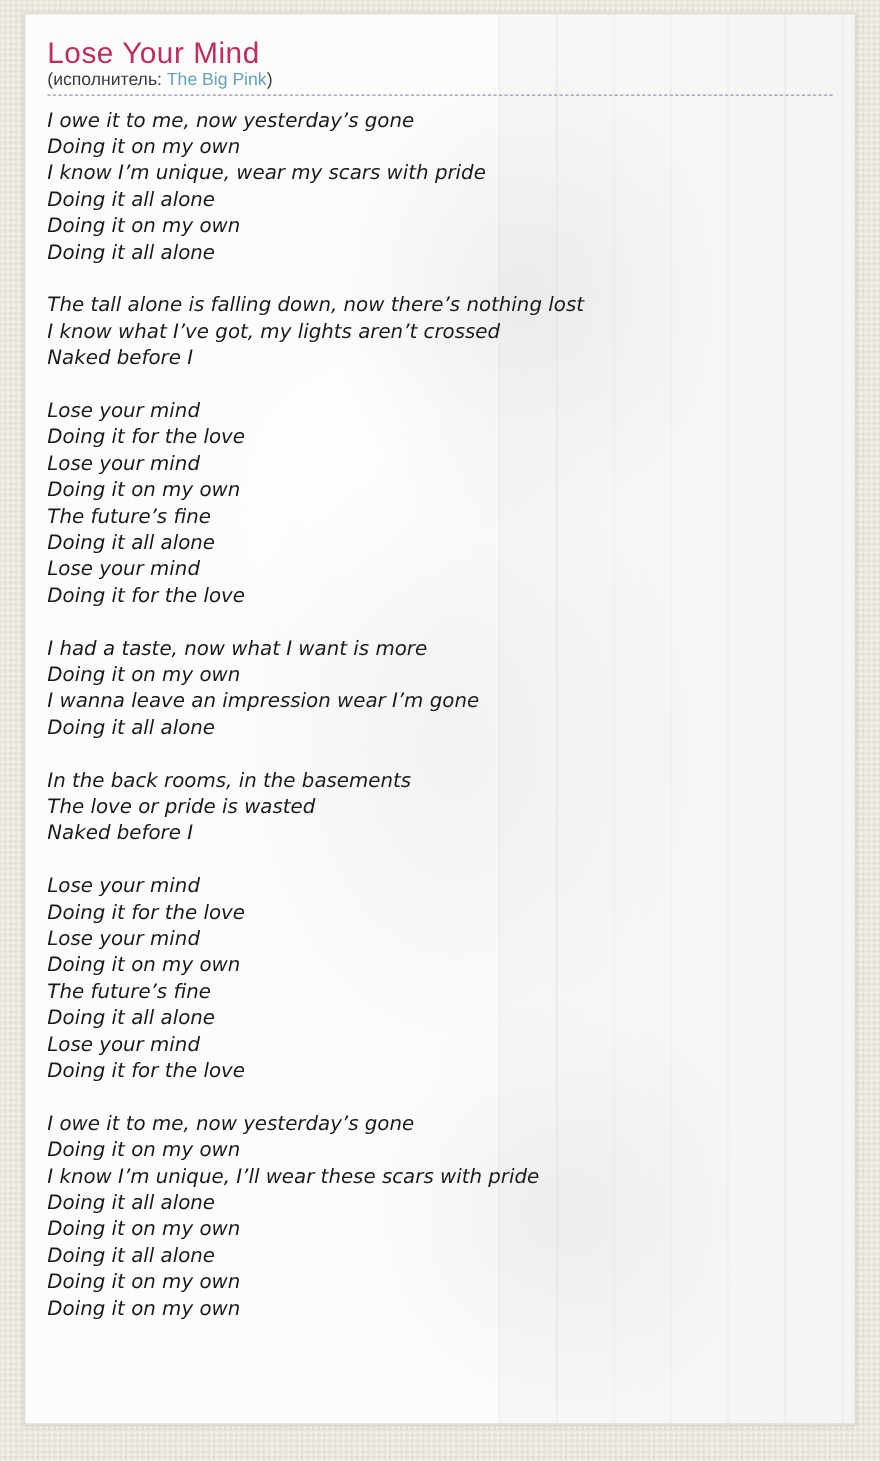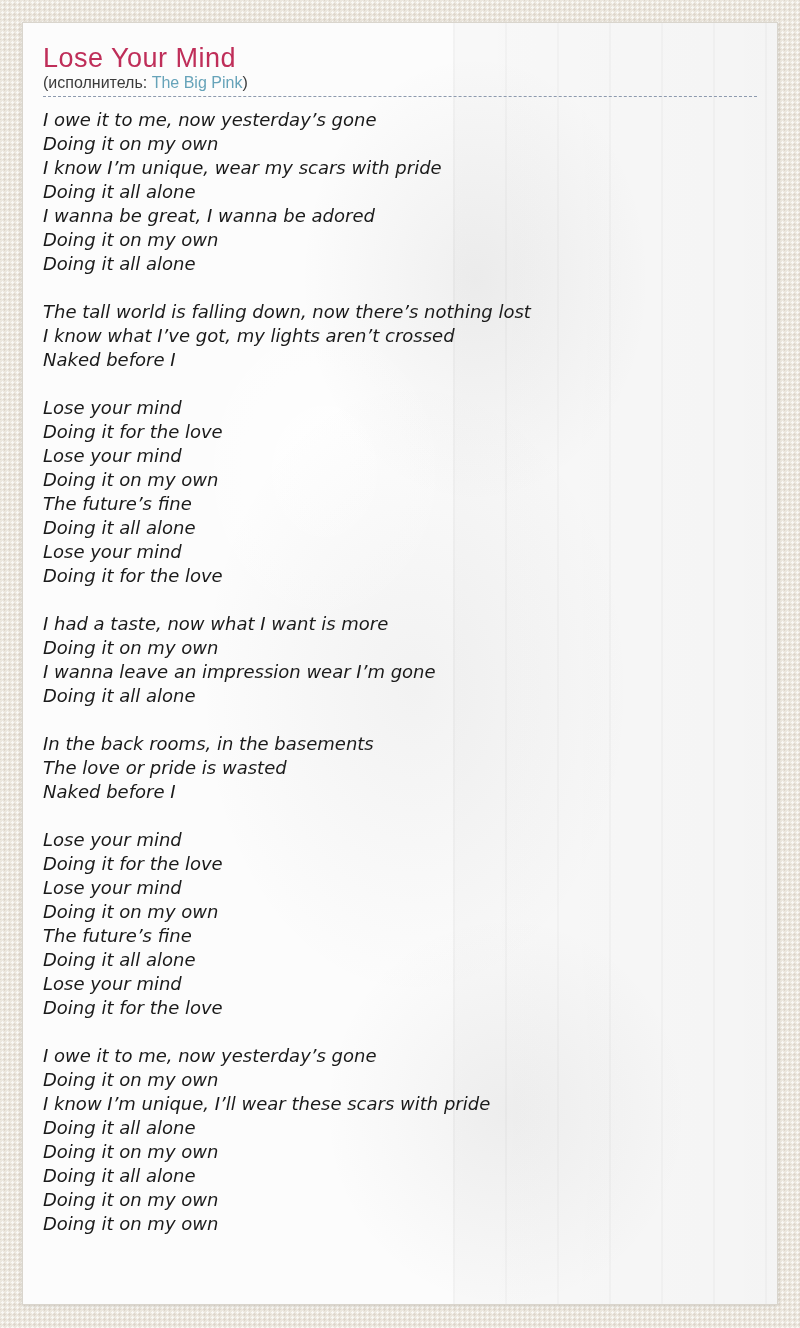--- a/index.html
+++ b/index.html
@@ -17,21 +17,21 @@
     background-image:
       radial-gradient(rgba(255,255,255,0.7) 1px, transparent 1.2px),
       radial-gradient(rgba(196,186,170,0.35) 1px, transparent 1.2px);
     background-size: 5px 5px, 5px 5px;
     background-position: 0 0, 2px 2px;
   }
 
   .card {
     position: absolute;
     left: 22px;
-    top: 22px;
+    top: 12px;
     width: 756px;
     height: 1283px;
     box-sizing: border-box;
     background: var(--card-bg, #fcfcfc);
     border: 1px solid var(--card-border, #d9d5cd);
     box-shadow: 0 1px 4px rgba(0,0,0,0.12);
     padding: 20px;
     overflow: hidden;
   }
 
@@ -112,26 +112,25 @@
     <div class="artist-line">
       <span>(исполнитель: </span><a class="artist-link">The Big Pink</a><span>)</span>
     </div>
 
     <div class="lyrics">
         <div class="stanza">
           <div class="lyric-line">I owe it to me, now yesterday’s gone</div>
           <div class="lyric-line">Doing it on my own</div>
           <div class="lyric-line">I know I’m unique, wear my scars with pride</div>
           <div class="lyric-line">Doing it all alone</div>
-          <div class="lyric-line">I wanna be great, I wanna be adored</div>
           <div class="lyric-line">Doing it on my own</div>
           <div class="lyric-line">Doing it all alone</div>
         </div>
         <div class="stanza">
-          <div class="lyric-line">The tall world is falling down, now there’s nothing lost</div>
+          <div class="lyric-line">The tall alone is falling down, now there’s nothing lost</div>
           <div class="lyric-line">I know what I’ve got, my lights aren’t crossed</div>
           <div class="lyric-line">Naked before I</div>
         </div>
         <div class="stanza">
           <div class="lyric-line">Lose your mind</div>
           <div class="lyric-line">Doing it for the love</div>
           <div class="lyric-line">Lose your mind</div>
           <div class="lyric-line">Doing it on my own</div>
           <div class="lyric-line">The future’s fine</div>
           <div class="lyric-line">Doing it all alone</div>

